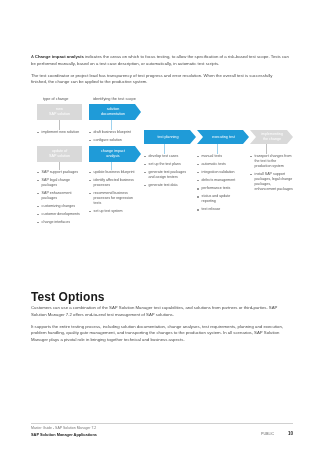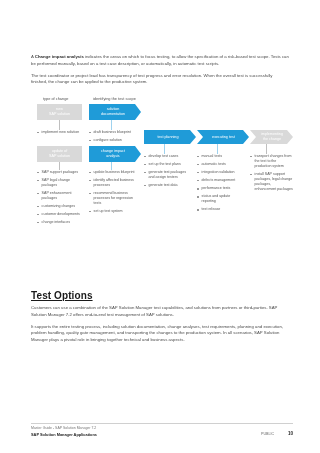--- a/index.html
+++ b/index.html
@@ -51,21 +51,21 @@
   .bullets ul{list-style:none;margin:0;padding:0;}
   .bullets li{position:relative;padding-left:4.6px;margin-bottom:3.2px;}
   .bullets li:before{
     content:"";position:absolute;left:0;top:1.6px;
     width:1.6px;height:1.6px;background:#9a9a9a;
   }
 
   
   .sect-title{
     position:absolute;left:31px;top:290px;
-    font-size:10px;font-weight:bold;color:#1a1a1a;letter-spacing:0.1px;text-decoration:underline;
+    font-size:12px;font-weight:bold;color:#1a1a1a;letter-spacing:0.1px;
   }
   .body-txt{position:absolute;left:31px;top:305px;width:258px;}
 
   
   .footer{position:absolute;left:31px;right:27px;bottom:14px;height:16px;}
   .footer .rule{position:absolute;left:0;right:0;top:0;height:1px;background:#d0d0d0;}
   .f-l1{position:absolute;left:0;top:3px;font-size:3.5px;color:#777;}
   .f-l2{position:absolute;left:0;top:8.5px;font-size:3.9px;font-weight:bold;color:#222;}
   .f-pub{position:absolute;right:19px;top:8.5px;font-size:3.6px;color:#666;}
   .f-pg{position:absolute;right:0;top:8px;font-size:4.6px;font-weight:bold;color:#222;}

